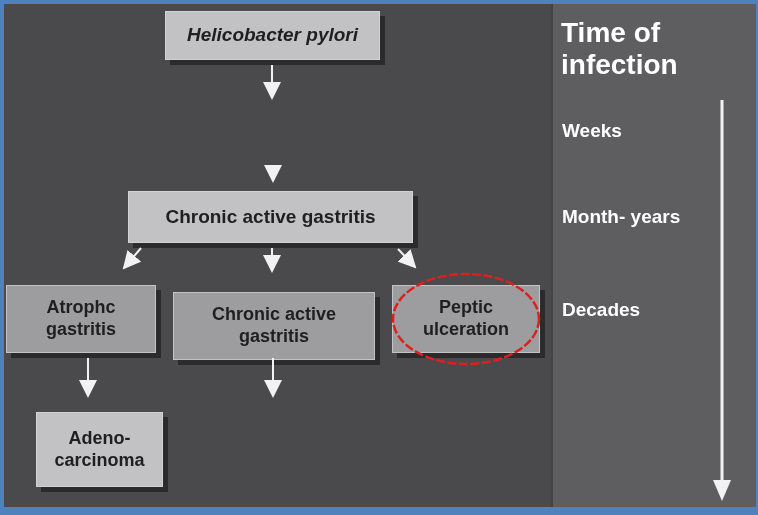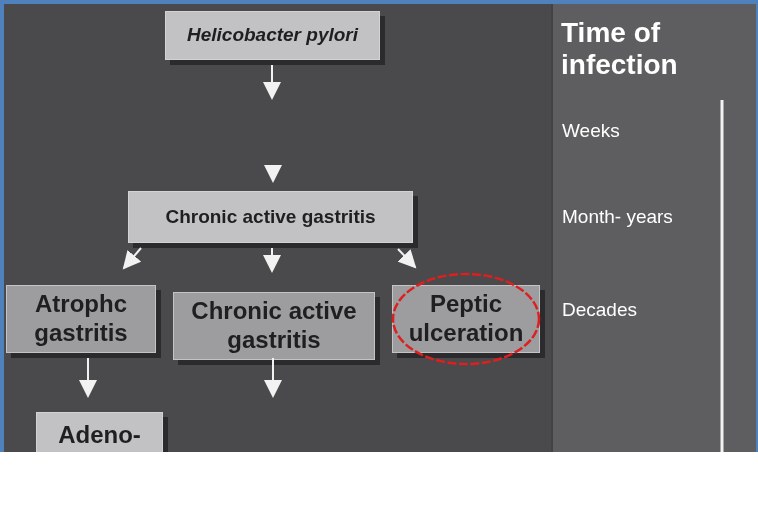--- a/index.html
+++ b/index.html
@@ -10,21 +10,21 @@
     --box-medium:#9d9da0;
     --box-text:#1f1f21;
     --panel-text:#ffffff;
     --arrow-white:#f2f2f2;
     --highlight-red:#dd1f1f;
   }
   html,body{margin:0;padding:0;}
   body{font-family:"Liberation Sans","DejaVu Sans",sans-serif;}
   .screen{
     position:relative;
-    width:758px;height:452px;
+    width:758px;height:515px;
     background:var(--frame-blue);
     overflow:hidden;
   }
   .canvas{
     position:absolute;
     left:4px;top:4px;width:750px;height:503px;
     background:var(--bg-left);
   }
   .timeline-panel{
     position:absolute;
@@ -40,33 +40,33 @@
     color:var(--box-text);
     box-shadow:5px 5px 0 rgba(18,18,20,0.55);
     border:1px solid #d3d3d3;
     box-sizing:border-box;
     white-space:pre-line;
     line-height:1.2;
   }
   .node.light{background:var(--box-light);}
   .node.medium{background:var(--box-medium);border-color:#c4c4c6;}
   .fs19{font-size:19px;}
-  .fs18{font-size:24px;}
+  .fs18{font-size:18px;}
   .italic{font-style:italic;}
   .svg-overlay{
     position:absolute;left:0;top:0;width:758px;height:515px;
     pointer-events:none;
   }
   .timeline-title{
     position:absolute;left:561px;top:17px;width:190px;
     font-size:28px;font-weight:bold;color:var(--panel-text);
   }
   .timeline-label{
     position:absolute;left:562px;width:150px;
-    font-size:19px;font-weight:normal;color:var(--panel-text);
+    font-size:19px;font-weight:bold;color:var(--panel-text);
   }
   .tl-weeks{top:120px;}
   .tl-months{top:206px;}
   .tl-decades{top:299px;}
 </style>
 </head>
 <body>
 
 <div class="screen">
   <div class="canvas">

